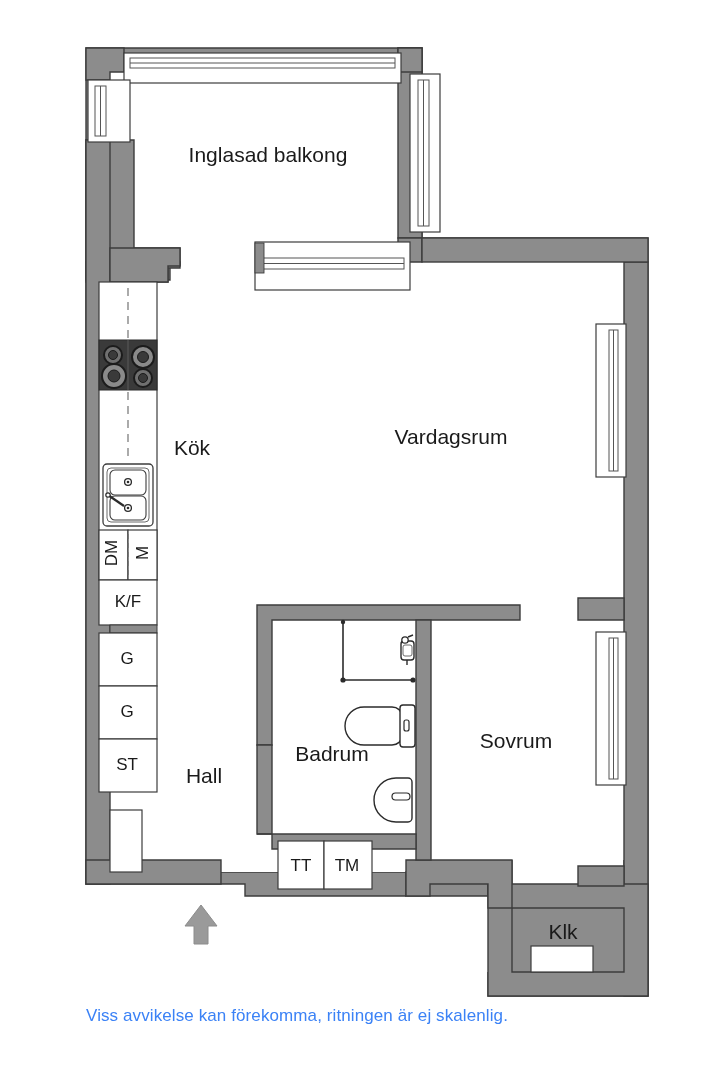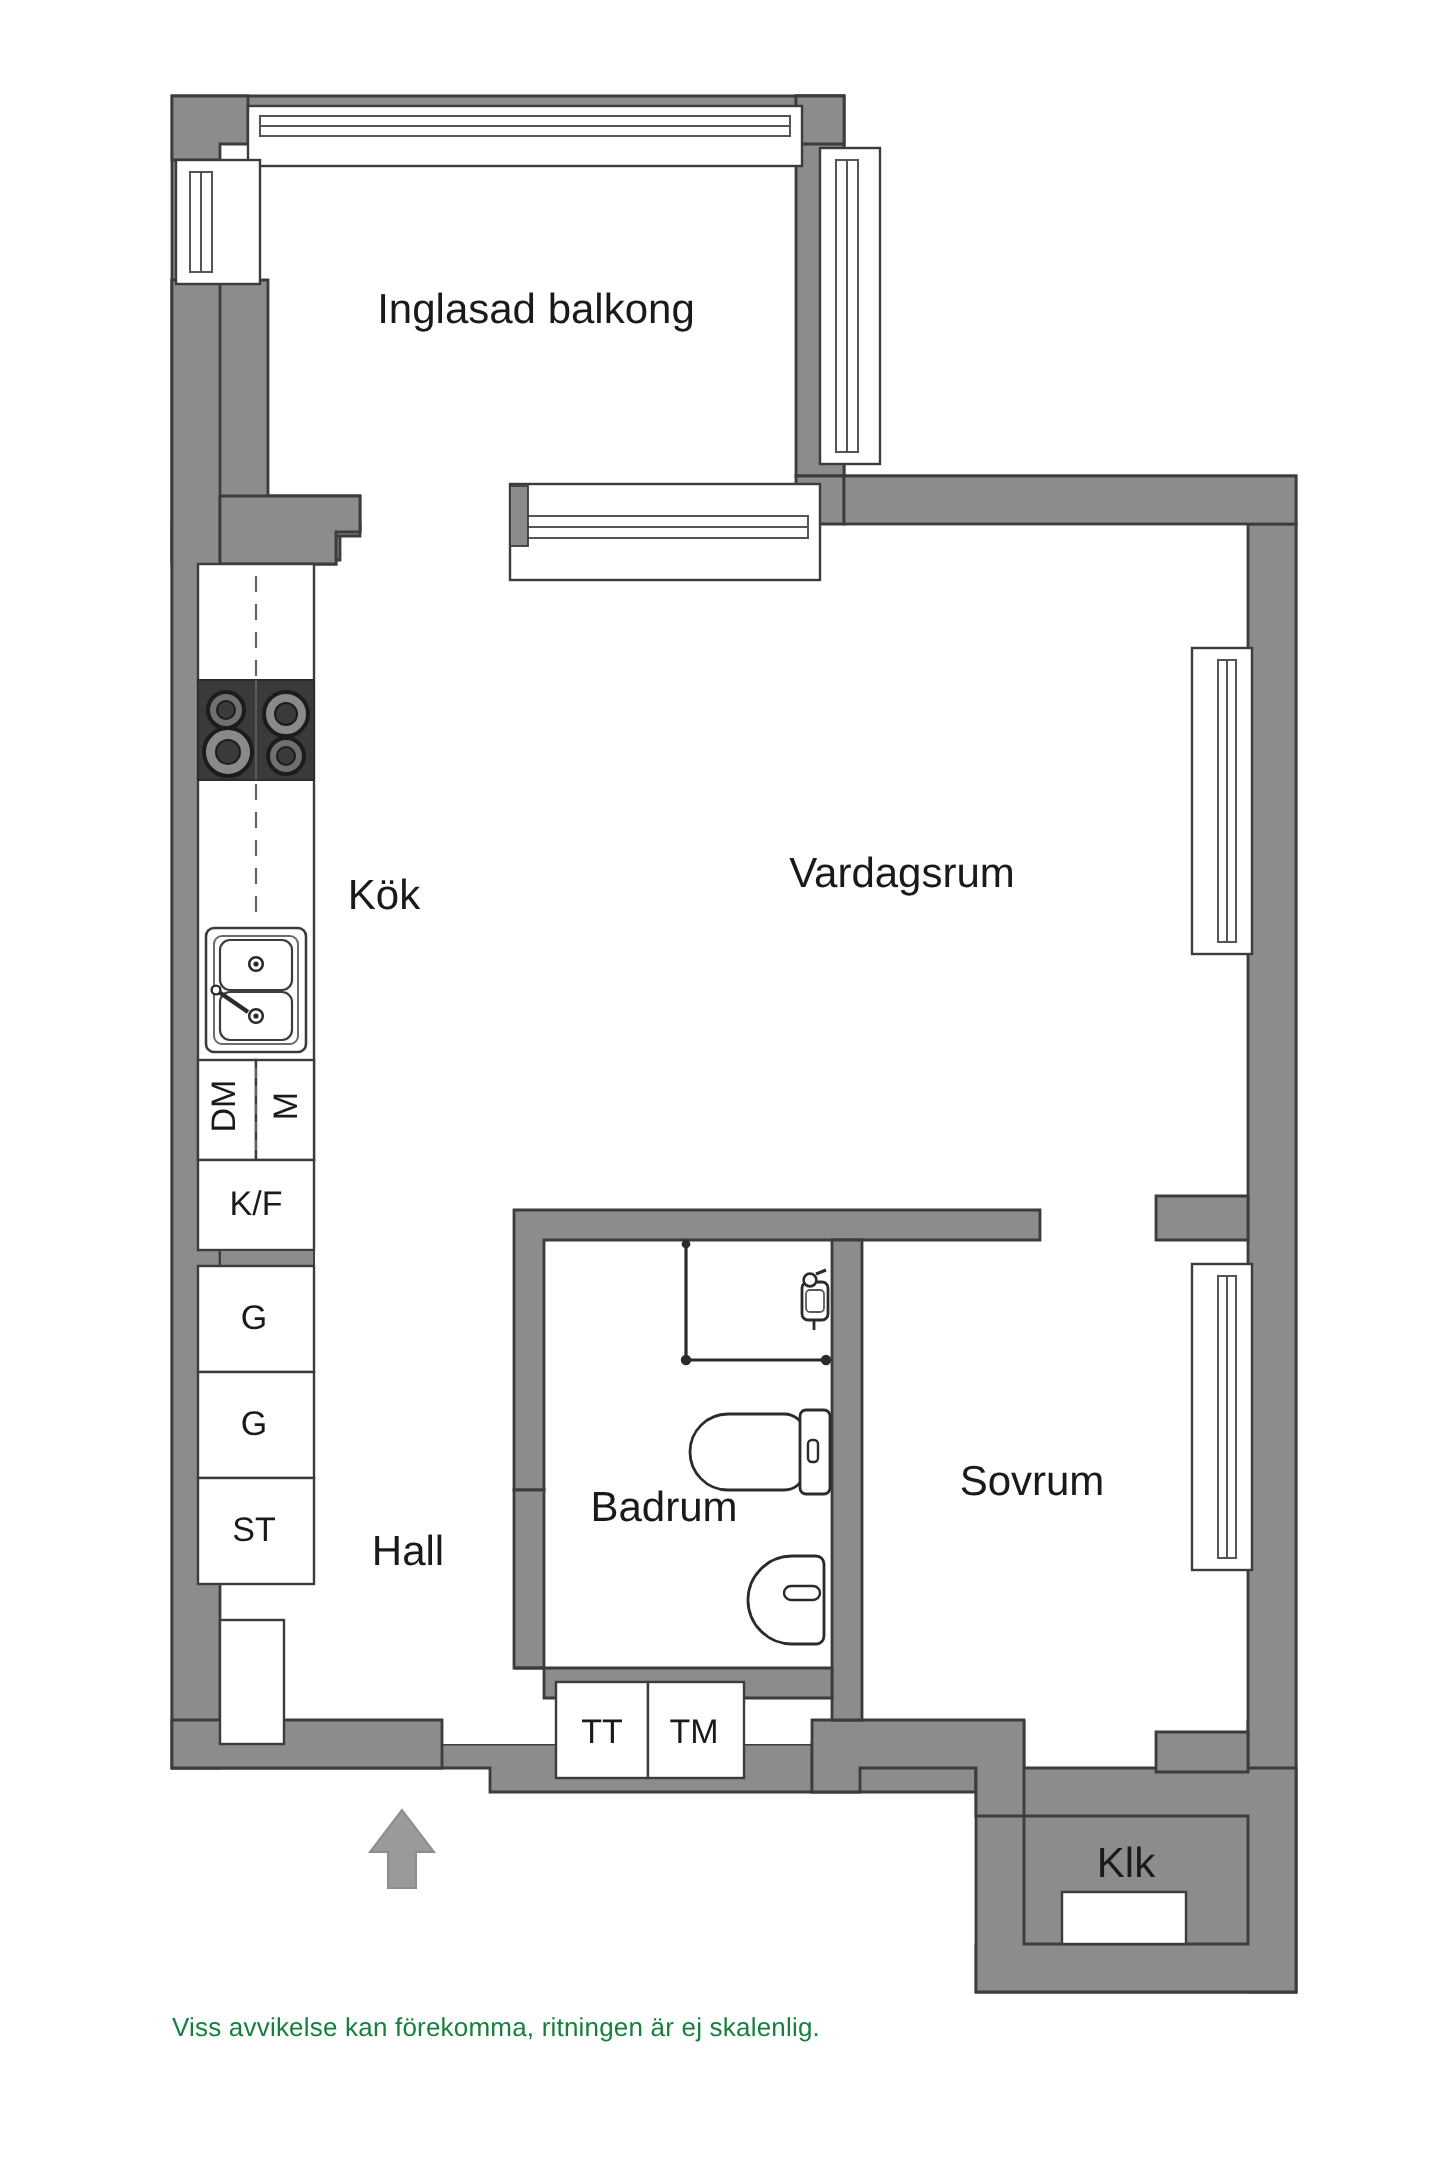--- a/index.html
+++ b/index.html
@@ -47,22 +47,22 @@
     font-family: "Liberation Sans", sans-serif;
     font-size: 17px;
     fill: #1a1a1a;
     text-anchor: middle;
     dominant-baseline: middle;
   }
   .caption {
     position: absolute;
     left: 86px;
     top: 1006px;
-    font-size: 13px;
-    color: #15803d;
+    font-size: 17px;
+    color: #3b82f6;
     letter-spacing: 0.1px;
     white-space: nowrap;
   }
 </style>
 </head>
 <body>
 
 <div id="floorplan-root">
 
   <svg id="plan-svg" viewBox="0 0 720 1080">

